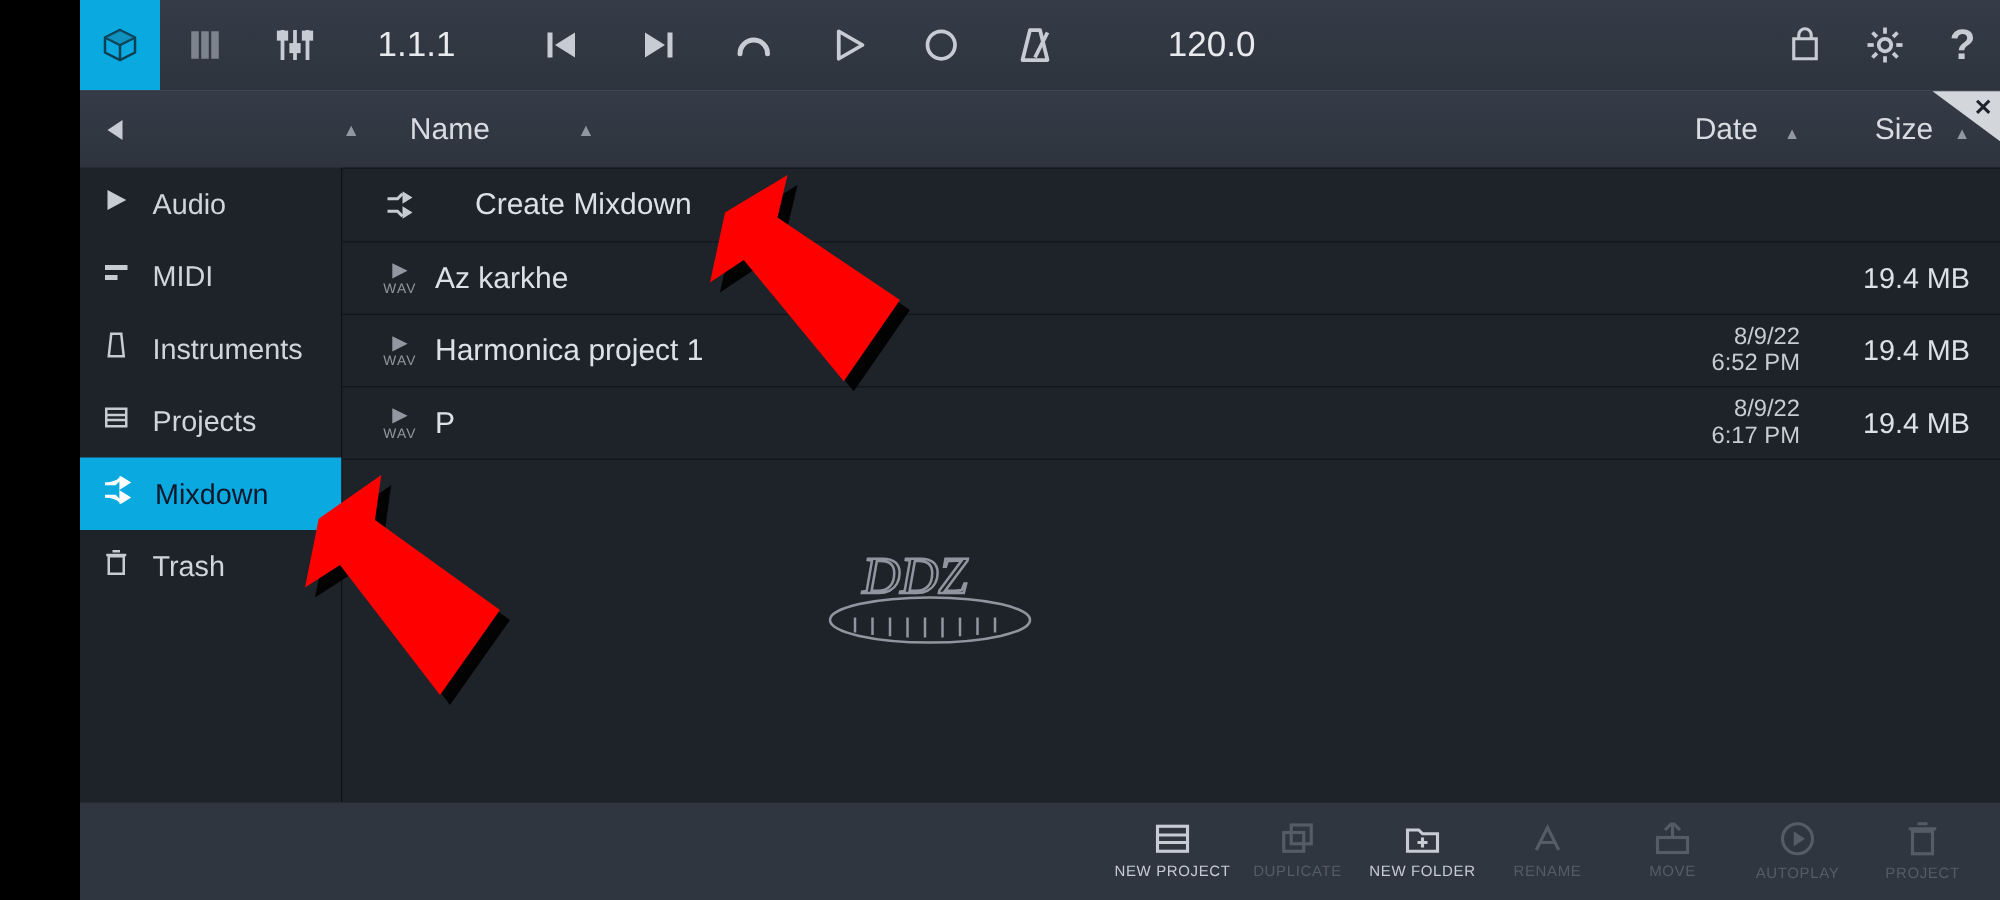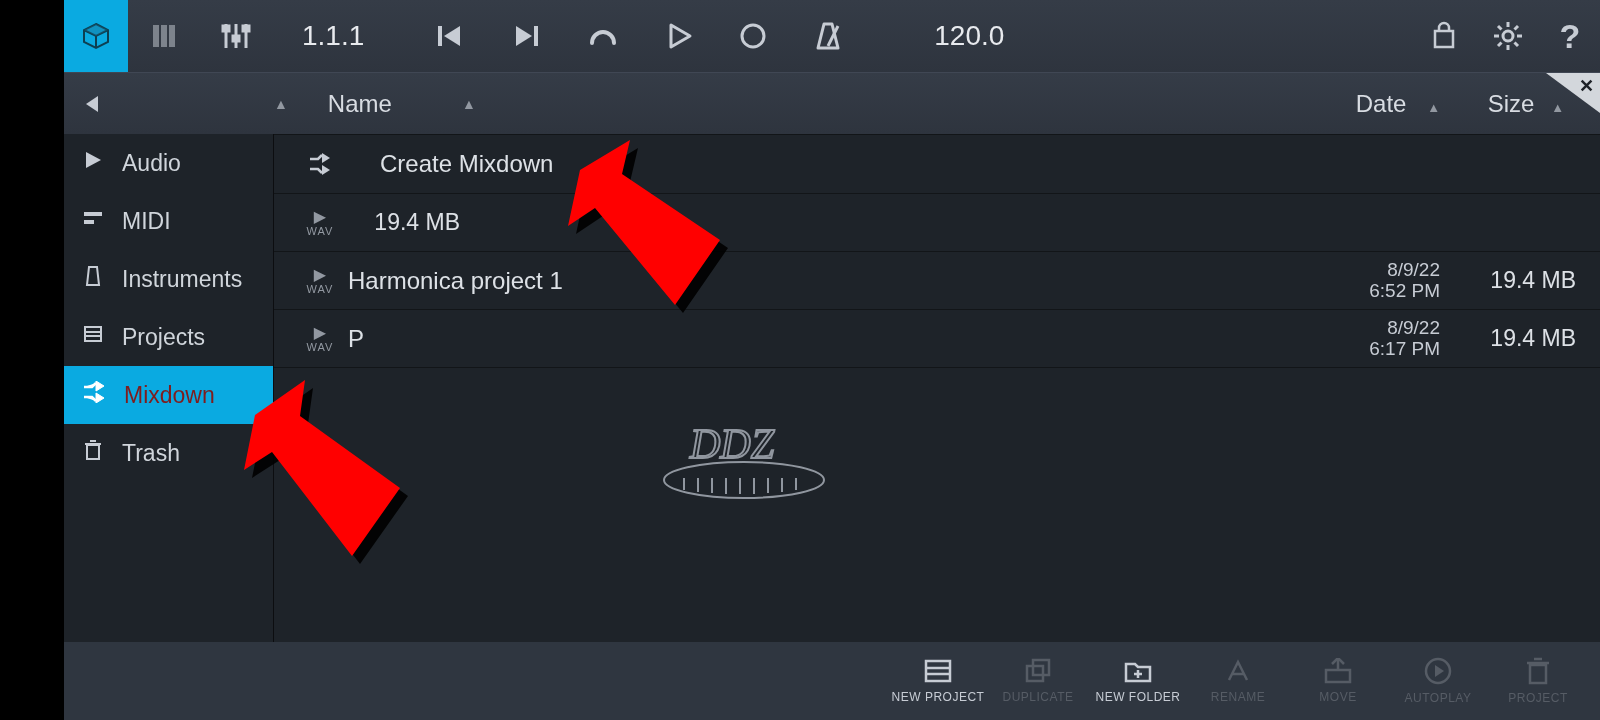--- a/index.html
+++ b/index.html
@@ -68,21 +68,21 @@
     background:linear-gradient(#353c47,#2e343e);
     border-top:1px solid #404754;
     display:flex;
     align-items:center;
     position:relative;
   }
   .back-cell{width:210px;display:flex;align-items:center;justify-content:flex-start;padding-left:18px;}
   .col-name{flex:1;display:flex;align-items:center;color:#d8dce2;font-size:24px;}
   .sortarrow{font-size:14px;color:#9298a1;padding:0 40px 0 8px;}
   .col-date{width:165px;text-align:right;color:#d8dce2;font-size:24px;padding-right:24px;}
-  .col-size{width:136px;text-align:right;color:#d8dce2;font-size:24px;padding-right:36px;}
+  .col-size{width:136px;text-align:right;color:#d8dce2;font-size:24px;padding-right:24px;}
   .close-triangle{
     position:absolute;
     right:0;top:0;
     width:64px;height:40px;
   }
   .close-triangle::before{
     content:"";
     position:absolute;
     right:0;top:0;
     border-top:40px solid #d3d7dc;
@@ -114,21 +114,21 @@
     display:flex;
     align-items:center;
     gap:18px;
     padding-left:18px;
     font-size:23px;
     color:#d0d5db;
     cursor:pointer;
   }
   .side-item.active{
     background:var(--accent);
-    color:#7f1d1d;
+    color:#0f172a;
   }
   .side-item.active svg *{stroke:#fff;fill:#fff;}
   .side-item svg{flex:0 0 24px;}
 
   .filelist{
     flex:1;
     position:relative;
     background:var(--bg);
   }
   .row{
@@ -179,21 +179,21 @@
     position:absolute;
     pointer-events:none;
     filter: drop-shadow(8px 8px 0 rgba(0,0,0,0.9));
   }
   .arrow svg{display:block;}
 
   
   .watermark{
     position:absolute;
     left:380px;
-    top:284px;
+    top:300px;
     opacity:0.85;
     pointer-events:none;
   }
 </style>
 </head>
 <body>
 
 <div class="app">
 
   <div class="topbar">
@@ -373,20 +373,21 @@
           <div class="rname">Create Mixdown</div>
           <div class="rdate"></div>
           <div class="rsize"></div>
         </div>
 
       <div class="row">
     <div class="ricon wav-icon">
             <div class="tri">▶</div>
             <div class="wavlabel">WAV</div>
           </div>
+    <div class="rname">Az karkhe</div>
     <div class="rsize">19.4 MB</div>
         </div>
         <div class="row">
     <div class="ricon wav-icon">
             <div class="tri">▶</div>
             <div class="wavlabel">WAV</div>
           </div>
     <div class="rname">Harmonica project 1</div>
     <div class="rdate">
             <div class="d1">8/9/22</div>

